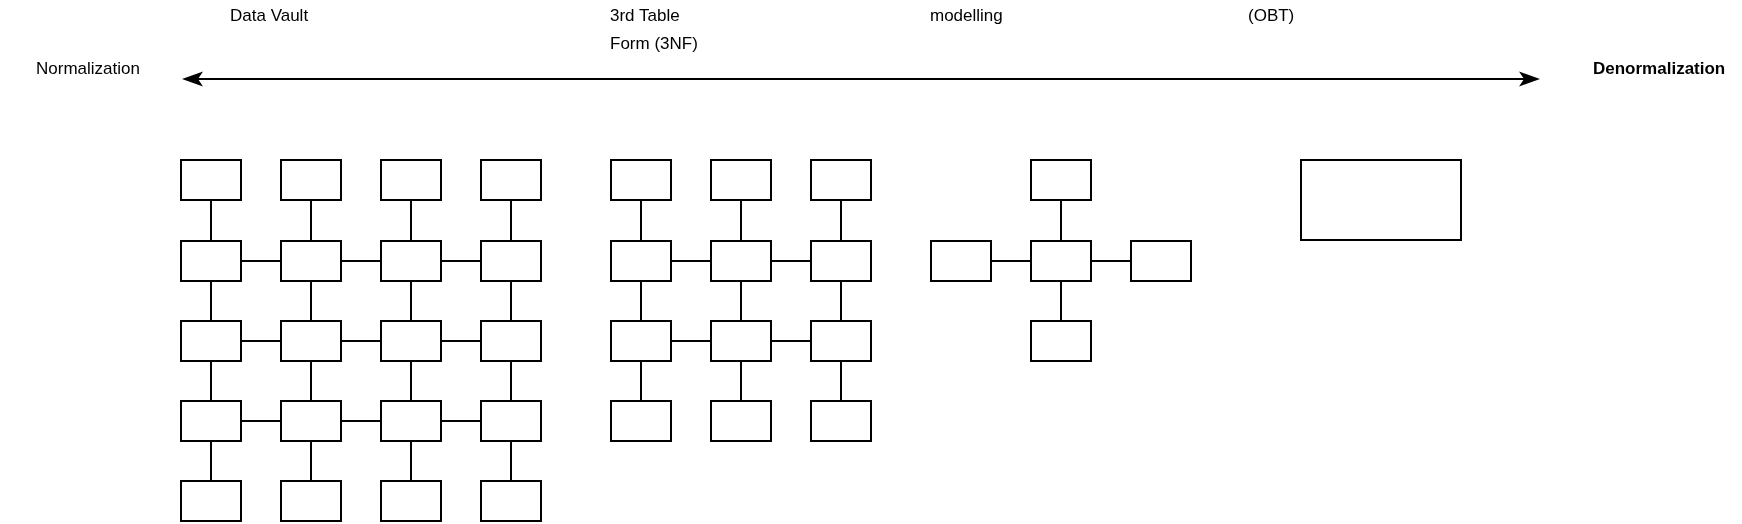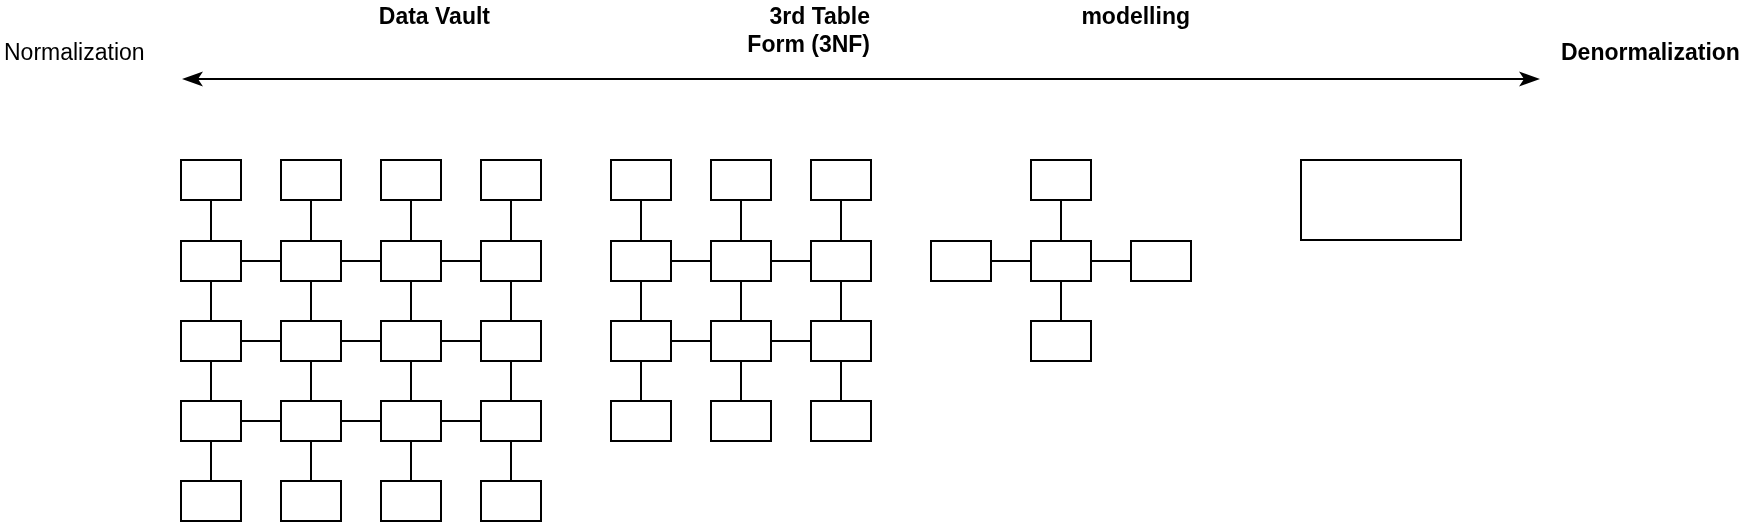--- a/index.html
+++ b/index.html
@@ -21,32 +21,32 @@
     width: 1742px; height: 524px;
   }
   #diagram-svg {
     position: absolute;
     left: 0; top: 0;
   }
   .approach-header {
     position: absolute;
     top: 2px;
     width: 260px;
-    text-align: right;
-    font-size: 23px;
+    text-align: left;
+    font-size: 17px;
     line-height: 28px;
     white-space: nowrap;
-    font-weight: bold;
   }
   .axis-label {
     position: absolute;
-    top: 40px;
-    font-size: 23px;
+    top: 57px;
+    font-size: 17px;
     line-height: 24px;
     white-space: nowrap;
+    margin-left: 32px;
   }
   #axis-label-left  { left: 4px; }
   #axis-label-right { left: 1561px; font-weight: bold; }
   #header-dv  { left: 230px; }
   #header-3nf { left: 610px; }
   #header-dim { left: 930px; }
   #header-obt { left: 1248px; }
 </style>
 </head>
 <body>
@@ -150,15 +150,16 @@
   <div class="approach-header" id="header-3nf">
     <div>3rd Table</div>
     <div>Form (3NF)</div>
   </div>
 
   <div class="approach-header" id="header-dim">
     <div>modelling</div>
   </div>
 
   <div class="approach-header" id="header-obt">
+    <div>(OBT)</div>
   </div>
 
 </div>
 
 </body></html>

